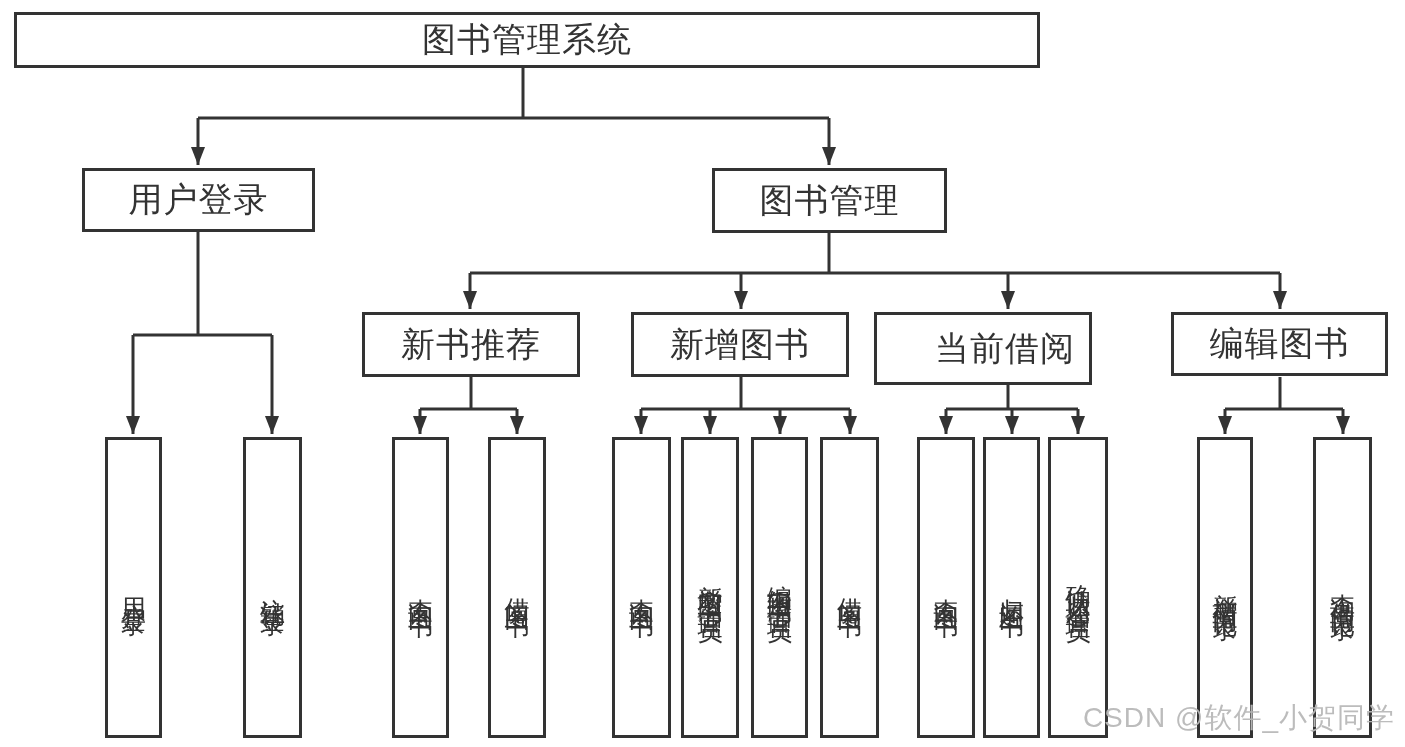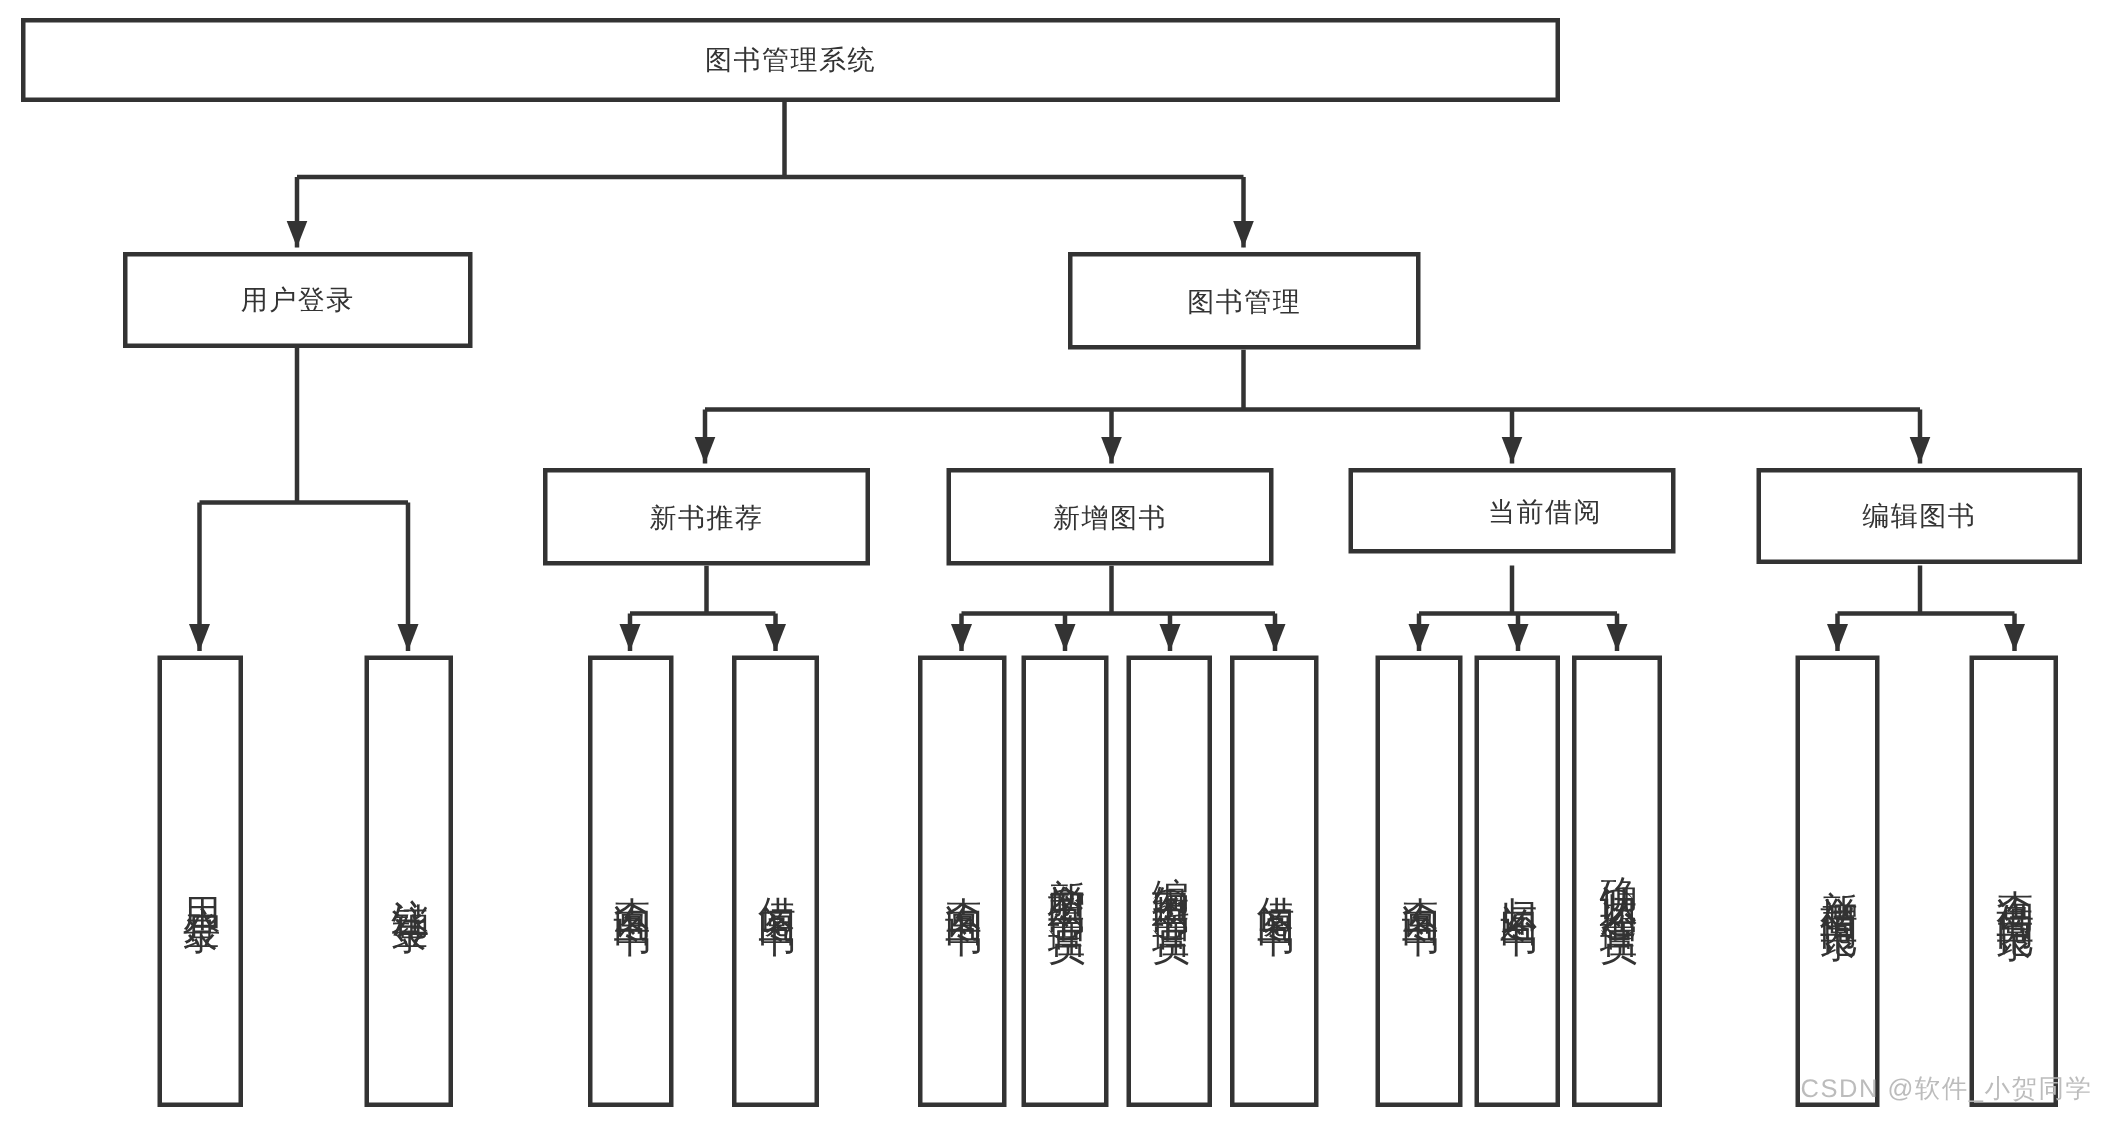--- a/index.html
+++ b/index.html
@@ -12,28 +12,28 @@
     overflow:hidden;
   }
   .wires{position:absolute;left:0;top:0;z-index:1;}
   .wires line{stroke:var(--line);stroke-width:3;}
   #arrowhead path{fill:var(--line);}
   .box{
     position:absolute;box-sizing:border-box;border:3px solid var(--line);
     background:#fff;color:var(--text);display:flex;align-items:center;justify-content:center;
     z-index:2;
   }
-  .hbox{font-size:18px;letter-spacing:1px;white-space:nowrap;}
+  .hbox{font-size:34px;letter-spacing:1px;white-space:nowrap;}
   .vbox{
     font-size:25px;letter-spacing:5px;line-height:1;
     writing-mode:vertical-rl;text-orientation:mixed;
   }
   .watermark{
     position:absolute;right:10px;bottom:10px;z-index:3;
-    color:var(--watermark);font-size:17px;letter-spacing:1px;white-space:nowrap;
+    color:var(--watermark);font-size:28px;letter-spacing:1px;white-space:nowrap;
     opacity:.95;
   }
 </style>
 </head>
 <body>
 
 <div class="canvas">
 
   <svg class="wires" width="1405" height="747" viewBox="0 0 1405 747" aria-hidden="true">
     <defs>
@@ -97,21 +97,21 @@
     </g>
   </svg>
 
   <div class="box hbox" style="left:14px;top:12px;width:1026px;height:56px;">图书管理系统</div>
 
   <div class="box hbox" style="left:82px;top:168px;width:233px;height:64px;">用户登录</div>
   <div class="box hbox" style="left:712px;top:168px;width:235px;height:65px;">图书管理</div>
 
   <div class="box hbox" style="left:362px;top:312px;width:218px;height:65px;">新书推荐</div>
   <div class="box hbox" style="left:631px;top:312px;width:218px;height:65px;">新增图书</div>
-  <div class="box hbox" style="left:899px;top:312px;width:218px;height:57px;padding-left:44px;">当前借阅</div>
+  <div class="box hbox" style="left:874px;top:312px;width:218px;height:73px;padding-left:44px;">当前借阅</div>
   <div class="box hbox" style="left:1171px;top:312px;width:217px;height:64px;">编辑图书</div>
 
   <div class="box vbox" style="left:105px;top:437px;width:57px;height:301px;">用户登录</div>
   <div class="box vbox" style="left:243px;top:437px;width:59px;height:301px;">注销登录</div>
 
   <div class="box vbox" style="left:392px;top:437px;width:57px;height:301px;">查询图书</div>
   <div class="box vbox" style="left:488px;top:437px;width:58px;height:301px;">借阅图书</div>
 
   <div class="box vbox" style="left:612px;top:437px;width:59px;height:301px;">查询图书</div>
   <div class="box vbox" style="left:681px;top:437px;width:58px;height:301px;">新增图书（管理员）</div>

